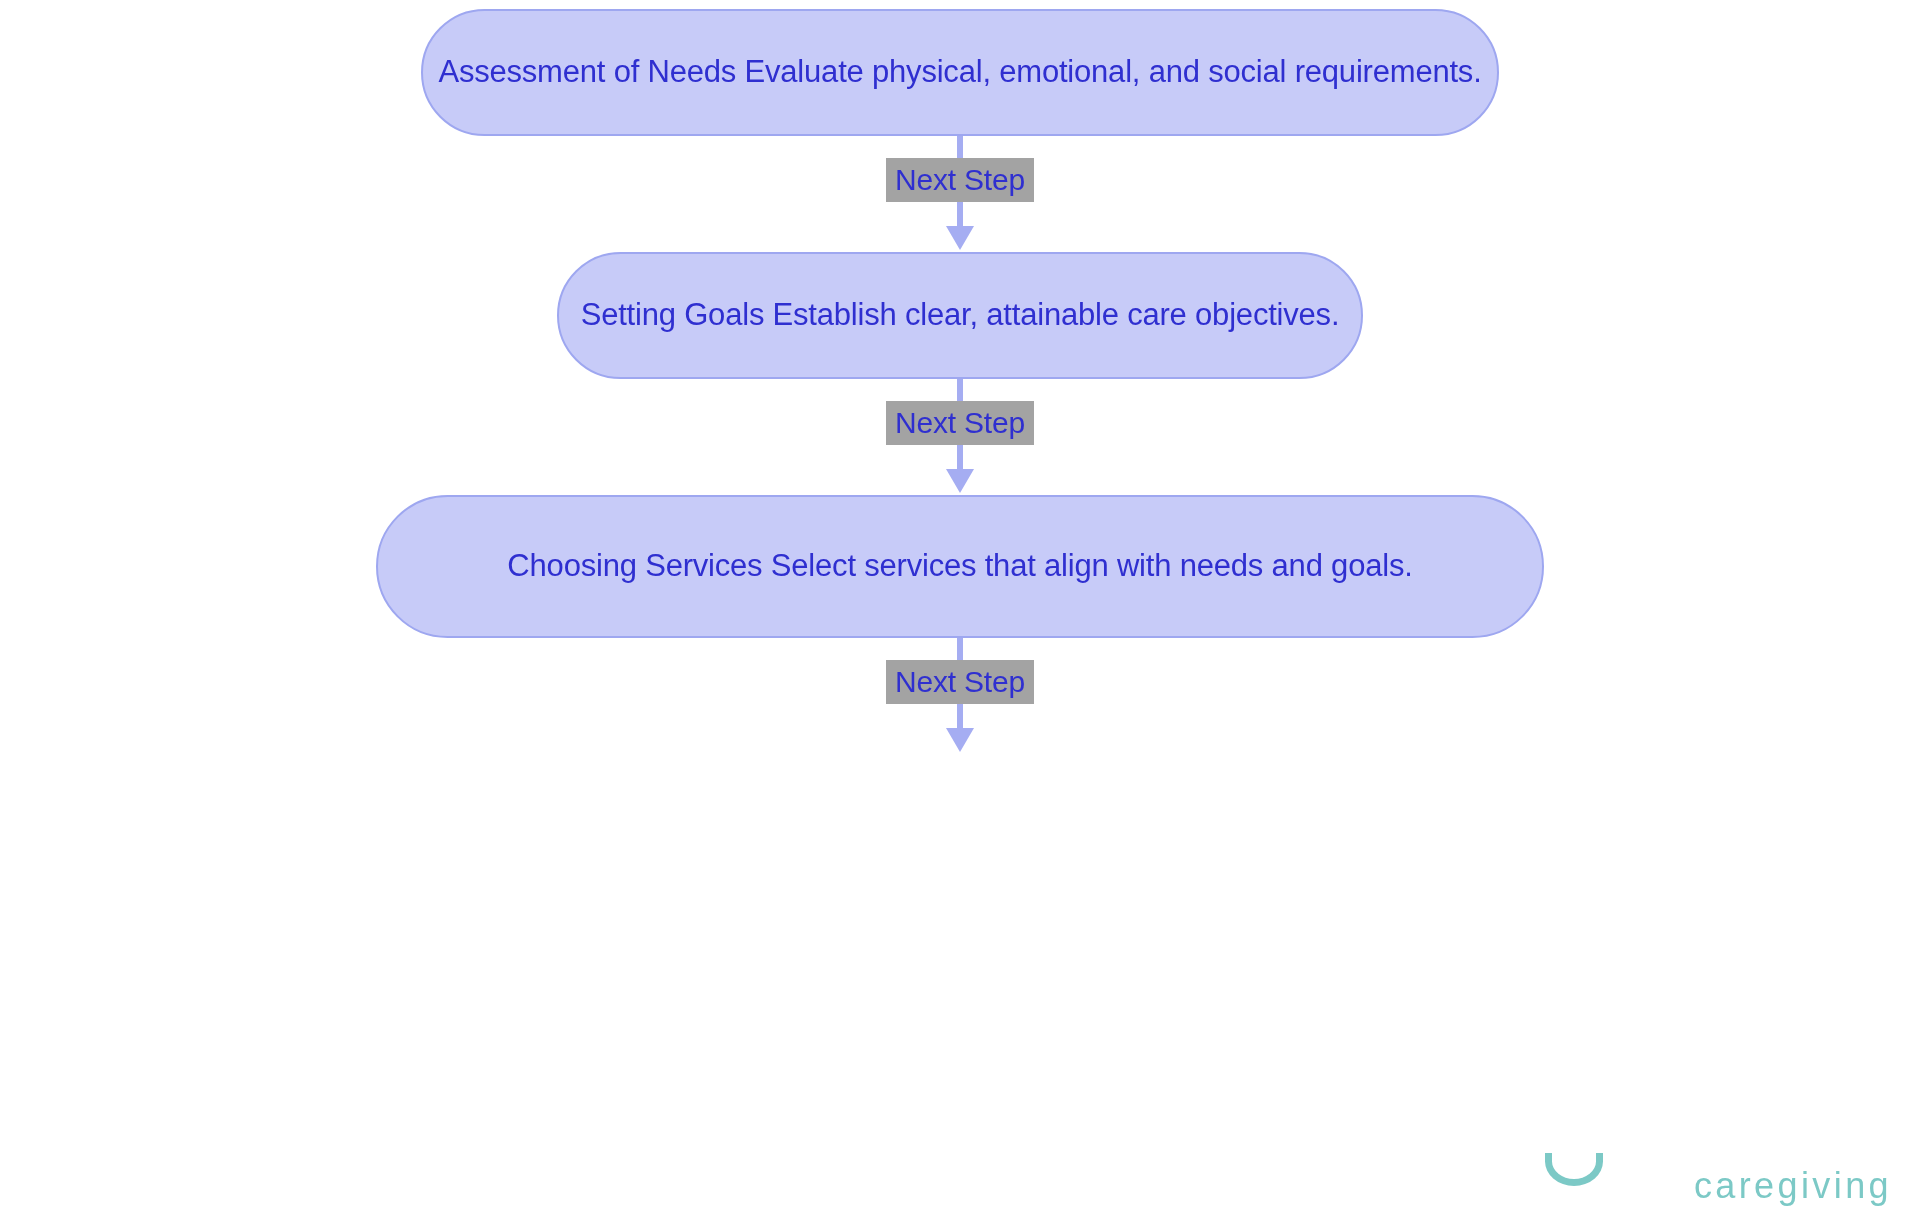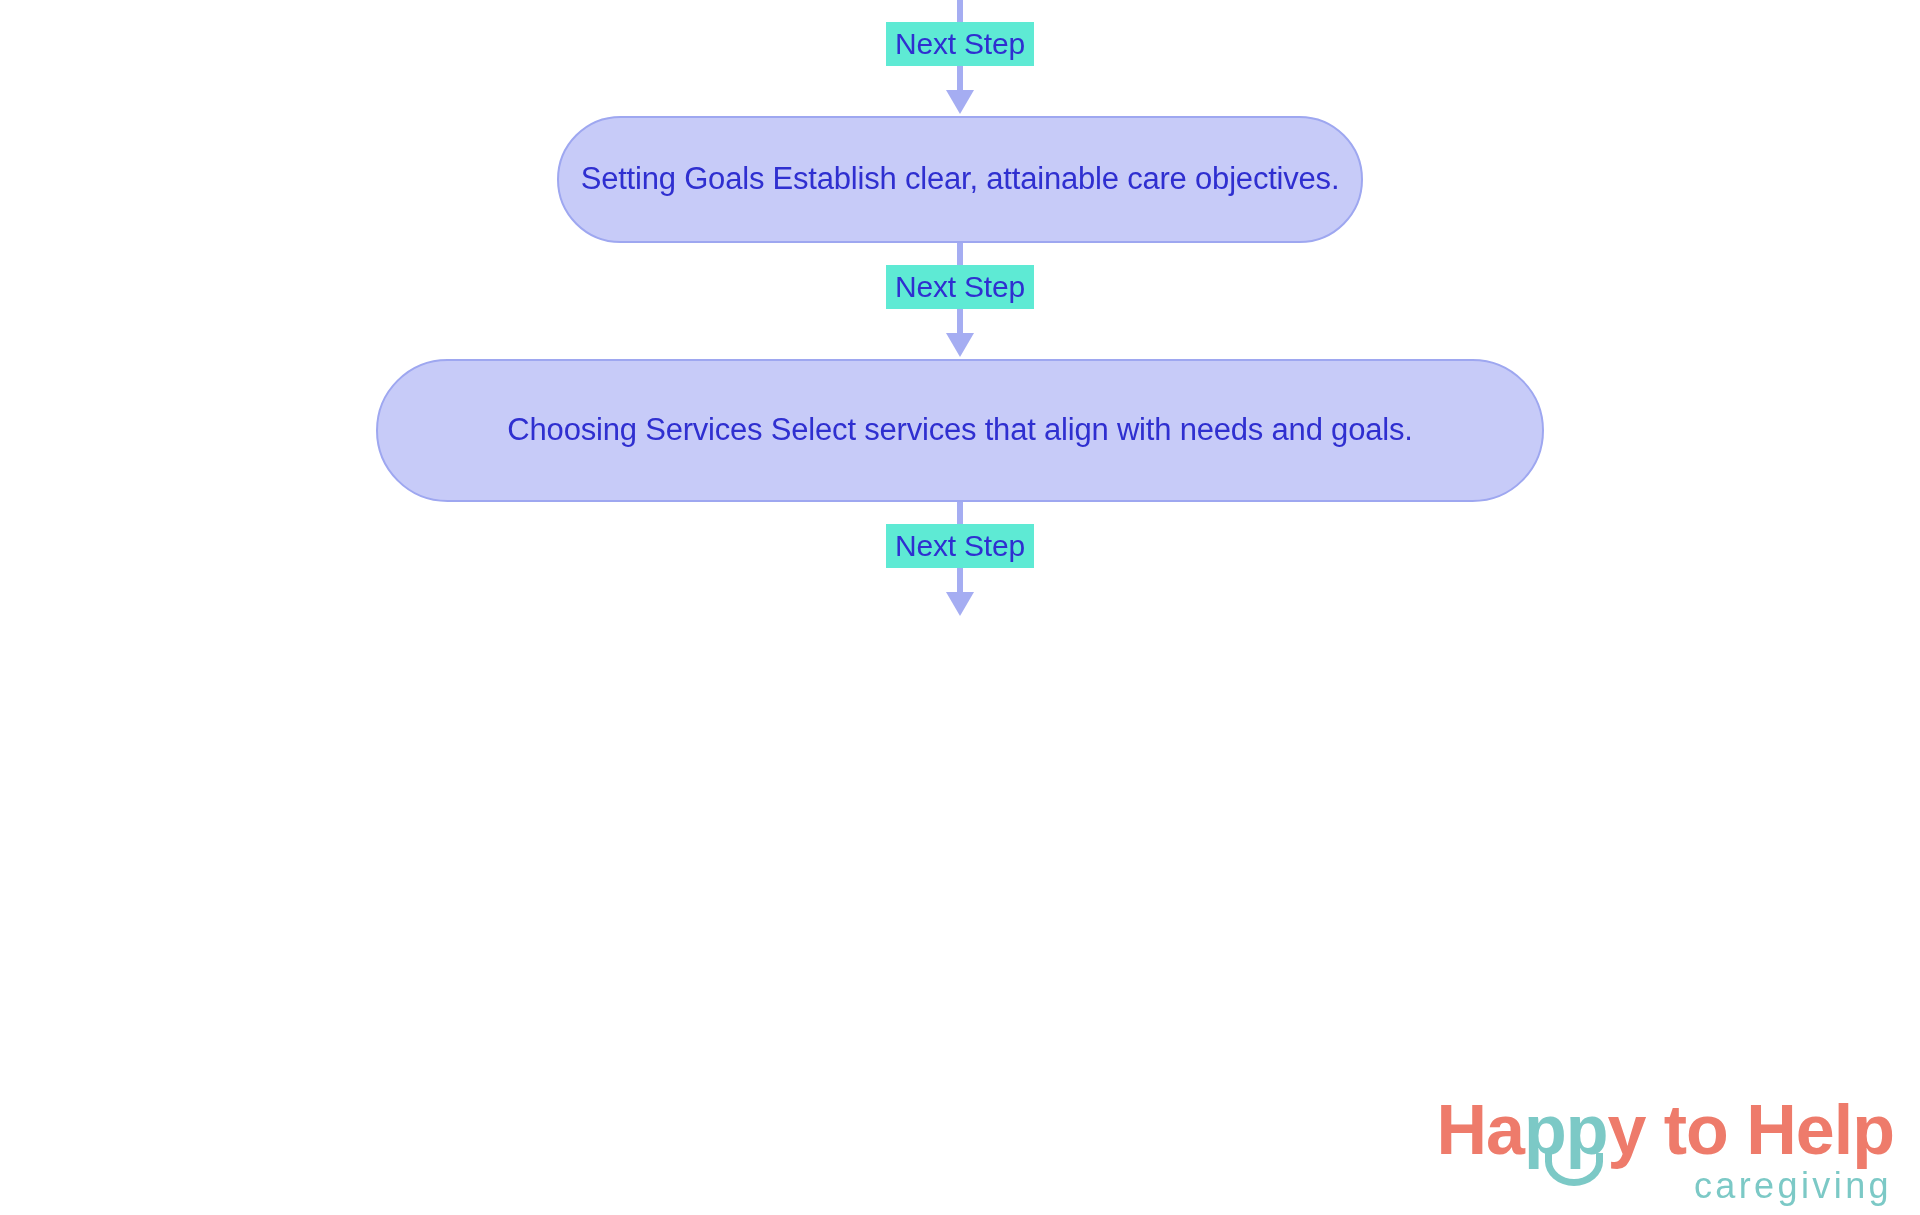--- a/index.html
+++ b/index.html
@@ -80,21 +80,21 @@
     width: 0;
     height: 0;
     border-left: 14px solid transparent;
     border-right: 14px solid transparent;
     border-top: 24px solid #a5adf2;
   }
 
   .connector .edge-label {
     position: relative;
     z-index: 3;
-    background: #5eead4;
+    background: #a3a3a3;
     color: #2f2fd0;
     font-size: 30px;
     line-height: 1;
     padding: 7px 9px;
     margin-bottom: 28px;
     letter-spacing: -0.2px;
     white-space: nowrap;
   }
 
   
@@ -143,20 +143,23 @@
     white-space: nowrap;
   }
 </style>
 </head>
 <body>
 
 <div id="stage">
 
   <div class="flow">
 
+    <div class="node node-1">
+      <span>Assessment of Needs Evaluate physical, emotional, and social requirements.</span>
+    </div>
 
     <div class="connector">
       <div class="line"></div>
       <div class="arrowhead"></div>
       <div class="edge-label">Next Step</div>
     </div>
 
     <div class="node node-2">
       <span>Setting Goals Establish clear, attainable care objectives.</span>
     </div>
@@ -174,18 +177,17 @@
     <div class="connector">
       <div class="line"></div>
       <div class="arrowhead"></div>
       <div class="edge-label">Next Step</div>
     </div>
 
 
   </div>
 
   <div class="brand">
-    <div class="wordmark"><span class="c-salmon">H</span><span class="c-salmon">a</span><span class="c-teal">pp</span><span class="c-salmon">y</span><span class="c-salmon"> to Help</span></div>
     <div class="smile"></div>
     <div class="tagline">caregiving</div>
   </div>
 
 </div>
 
 </body></html>

